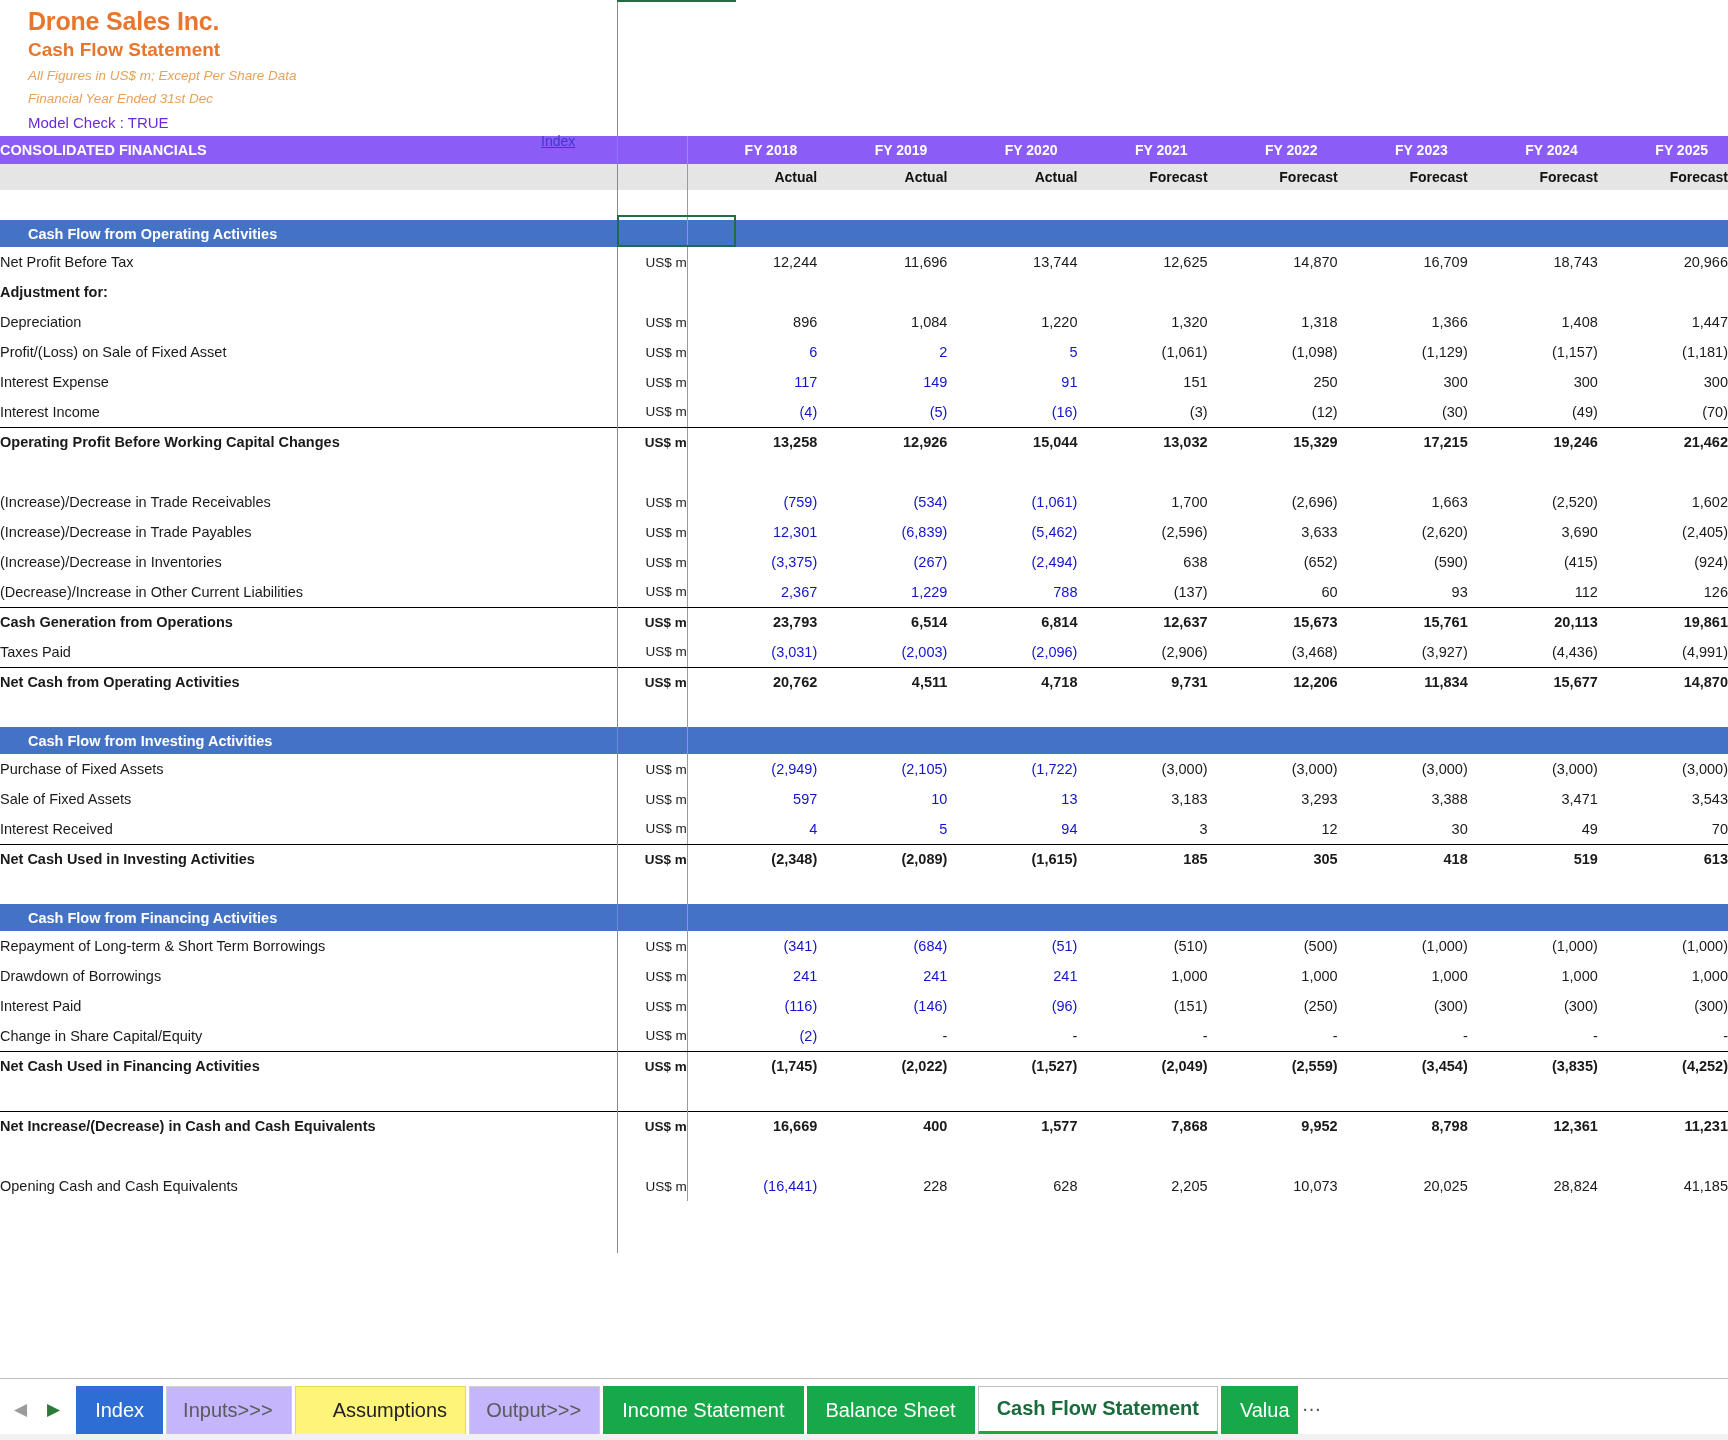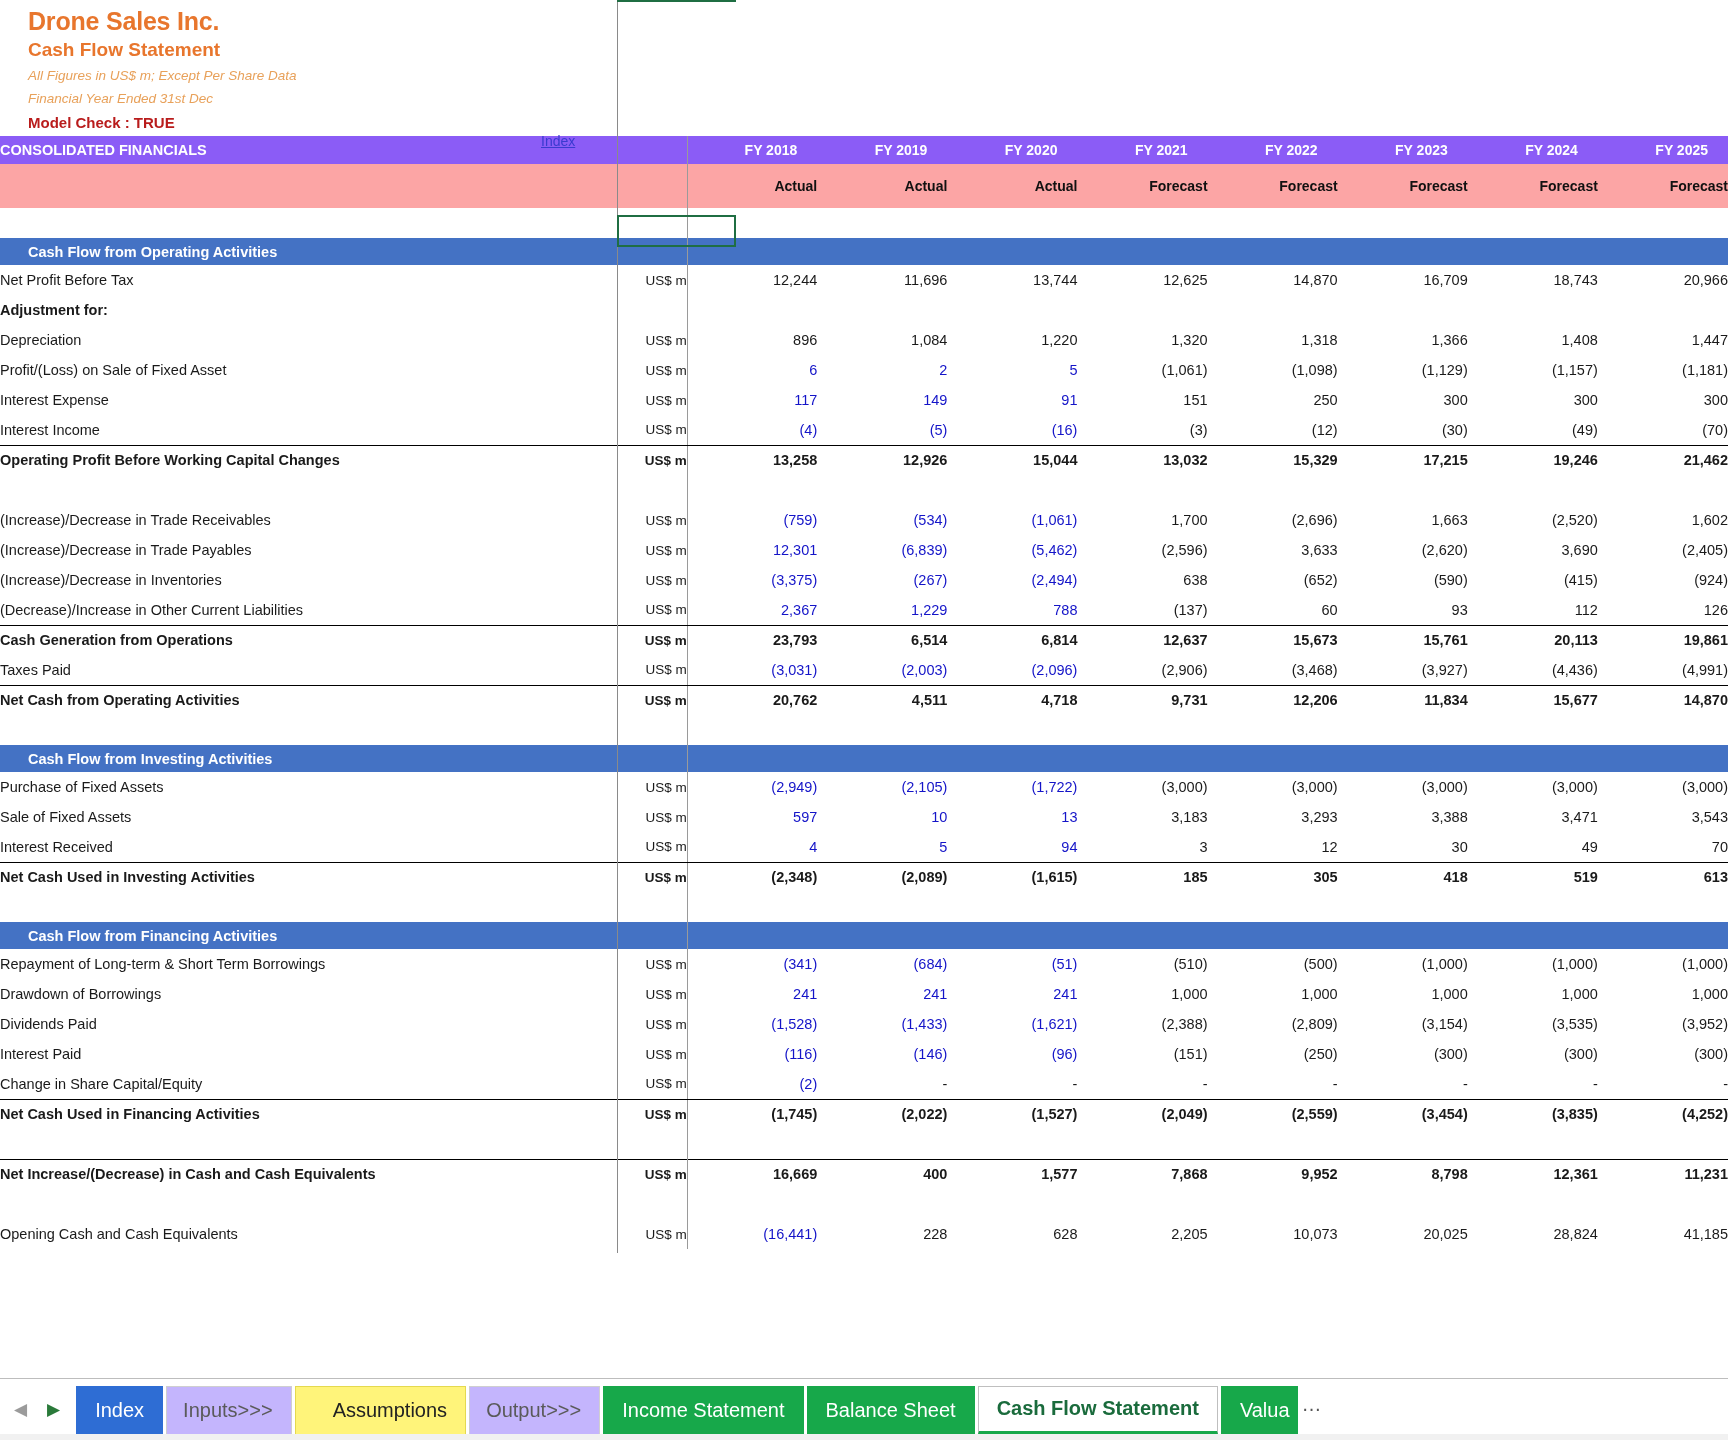--- a/index.html
+++ b/index.html
@@ -10,21 +10,21 @@
     font-family: "Liberation Sans", sans-serif;
     overflow: hidden;
   }
   #app { position: relative; width: 1728px; height: 1440px; background:#fff; }
 
   
   .titleblock { padding: 6px 0 0 28px; }
   .t-company { font-size: 25px; font-weight: bold; color:#E8762D; letter-spacing:-0.2px; line-height: 30px; }
   .t-statement { font-size: 19px; font-weight: bold; color:#E8762D; line-height: 28px; }
   .t-note { font-size: 13.5px; font-style: italic; color:#E8A15A; line-height: 23px; }
-  .t-check { font-size: 15px; font-weight: bold; color:#b91c1c; line-height: 26px; }
+  .t-check { font-size: 15px; font-weight: normal; color:#6d28d9; line-height: 26px; }
 
   .index-link {
     position:absolute; left:541px; top:133px;
     font-size: 14px; color:#3a3ad0; text-decoration: underline; cursor:pointer;
   }
 
   
   table.sheet { border-collapse: collapse; width: 1728px; table-layout: fixed; }
   table.sheet td { padding: 0; vertical-align: middle; white-space: nowrap; }
 
@@ -41,21 +41,21 @@
   tr.r-spacer { height: 30px; }
 
   
   tr.band td { background:#4472C4; color:#ffffff; height:27px; }
   tr.band td.lbl { font-size: 14.5px; font-weight: bold; color:#ffffff; padding-left:28px; }
 
   
   tr.hdr-year td { background:#8b5cf6; color:#fff; height:28px; }
   tr.hdr-year td.lbl { font-size:14.5px; font-weight:bold; color:#fff; }
   tr.hdr-year td.num { font-size:14px; font-weight:bold; color:#fff; padding-right:20px; }
-  tr.hdr-sub td { background:#fca5a5; height:44px; }
+  tr.hdr-sub td { background:#e5e5e5; height:26px; }
   tr.hdr-sub td.num { font-size:14px; font-weight:bold; color:#111; }
 
   .bold .lbl, .bold .unit, .bold .num { font-weight: bold; }
 
   
   .topline  td { border-top: 1.6px solid #000; }
   .botline  td { border-bottom: 1.6px solid #000; }
 
   
   td.unit { border-right: 1px solid #9a9a9a; }
@@ -472,32 +472,20 @@
           <td class="lbl">Drawdown of Borrowings</td>
           <td class="unit">US$ m</td>
           <td class="num blue">241</td>
           <td class="num blue">241</td>
           <td class="num blue">241</td>
           <td class="num">1,000</td>
           <td class="num">1,000</td>
           <td class="num">1,000</td>
           <td class="num">1,000</td>
           <td class="num">1,000</td>
-        </tr>
-        <tr class="r">
-          <td class="lbl">Dividends Paid</td>
-          <td class="unit">US$ m</td>
-          <td class="num blue">(1,528)</td>
-          <td class="num blue">(1,433)</td>
-          <td class="num blue">(1,621)</td>
-          <td class="num">(2,388)</td>
-          <td class="num">(2,809)</td>
-          <td class="num">(3,154)</td>
-          <td class="num">(3,535)</td>
-          <td class="num">(3,952)</td>
         </tr>
         <tr class="r">
           <td class="lbl">Interest Paid</td>
           <td class="unit">US$ m</td>
           <td class="num blue">(116)</td>
           <td class="num blue">(146)</td>
           <td class="num blue">(96)</td>
           <td class="num">(151)</td>
           <td class="num">(250)</td>
           <td class="num">(300)</td>

